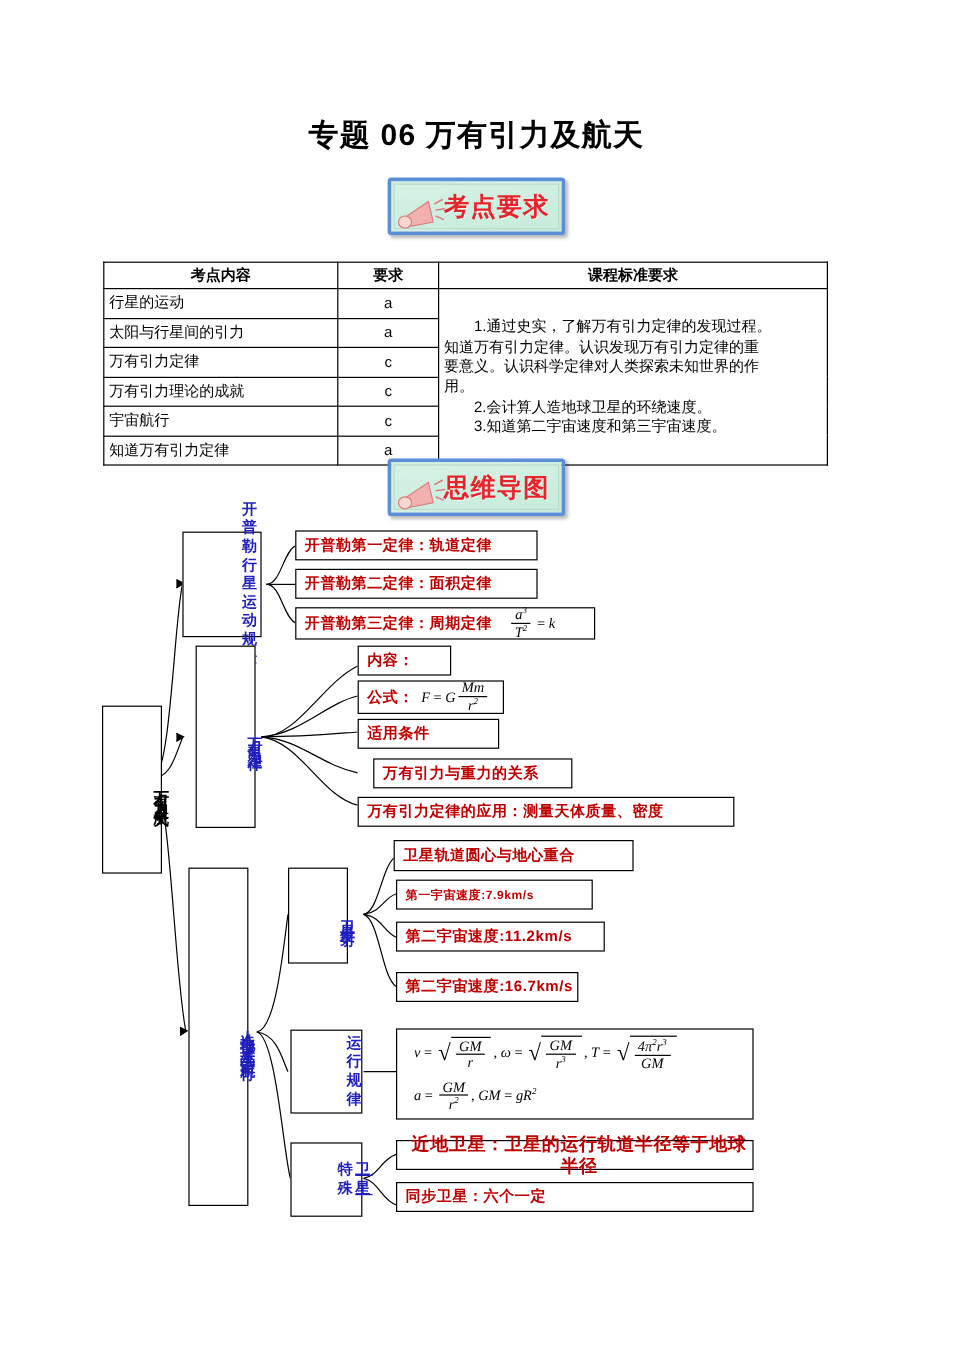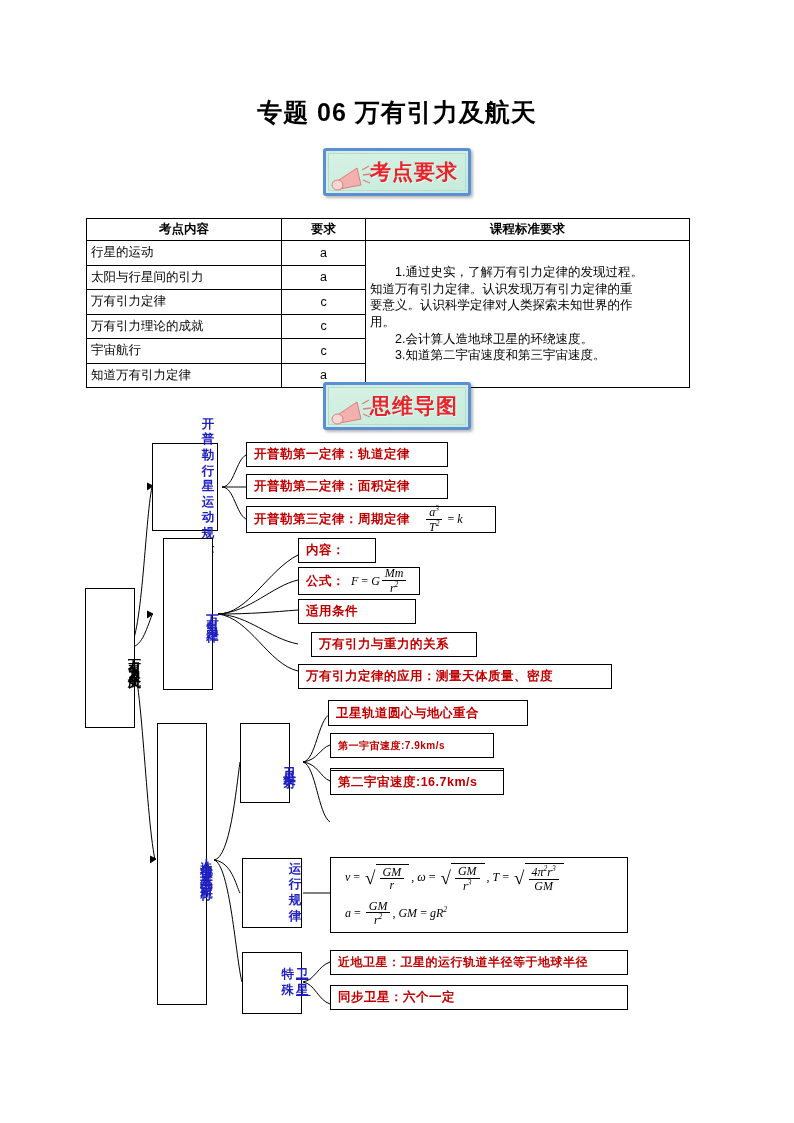--- a/index.html
+++ b/index.html
@@ -338,21 +338,21 @@
     <div class="node red" style="left:298px; top:599px; width:118px; height:25px; font-size:12.5px;">适用条件</div>
     <div class="node red" style="left:311px; top:632px; width:166px; height:25px; font-size:12.5px;">万有引力与重力的关系</div>
     <div class="node red" style="left:298px; top:664px; width:314px; height:25px; font-size:12.5px;">万有引力定律的应用：测量天体质量、密度</div>
 
     <div class="node vert blue" style="left:157px; top:723px; width:40px; height:282px; font-size:12.5px;">人造地球卫星及宇宙航行</div>
 
     <div class="node vert blue" style="left:240px; top:723px; width:41px; height:80px; font-size:12.5px;">卫星发射</div>
     <div class="node red" style="left:328px; top:700px; width:200px; height:26px; font-size:12.5px;">卫星轨道圆心与地心重合</div>
     <div class="node red" style="left:330px; top:733px; width:164px; height:25px; font-size:10px;">第一宇宙速度:7.9km/s</div>
     <div class="node red" style="left:330px; top:768px; width:174px; height:25px; font-size:12.5px;">第二宇宙速度:11.2km/s</div>
-    <div class="node red" style="left:330px; top:770px; width:174px; height:25px; font-size:12.5px;">第二宇宙速度:16.7km/s</div>
+    <div class="node red" style="left:330px; top:810px; width:152px; height:25px; font-size:12.5px;">第二宇宙速度:16.7km/s</div>
 
     <div class="node blue wrapv" style="left:242px; top:858px; width:60px; height:70px; font-size:12.5px;">运行规律</div>
 
     <div class="fbox" style="left:330px; top:857px; width:298px; height:76px;">
       <div class="fline frm">
         <span>v</span>
           <span style="font-style:normal;">&nbsp;=&nbsp;</span>
         <span class="sqrt">
             <span class="rad">√</span>
             <span class="body">
@@ -400,17 +400,17 @@
         <span>gR<sup class="sm">2</sup></span>
       </div>
     </div>
 
     <div class="node blue wrapv" style="left:242px; top:952px; width:60px; height:62px; font-size:12.5px;">
       <span>特殊</span>
         <br>
       <span class="u">卫星</span>
     </div>
 
-    <div class="node red" style="left:330px; top:950px; width:298px; height:25px; font-size:12px;">近地卫星：卫星的运行轨道半径等于地球半径</div>
+    <div class="node red" style="left:330px; top:950px; width:298px; height:25px; font-size:15px;">近地卫星：卫星的运行轨道半径等于地球半径</div>
     <div class="node red" style="left:330px; top:985px; width:298px; height:25px; font-size:12.5px;">同步卫星：六个一定</div>
 
   </div>
 </div>
 
 </body></html>

